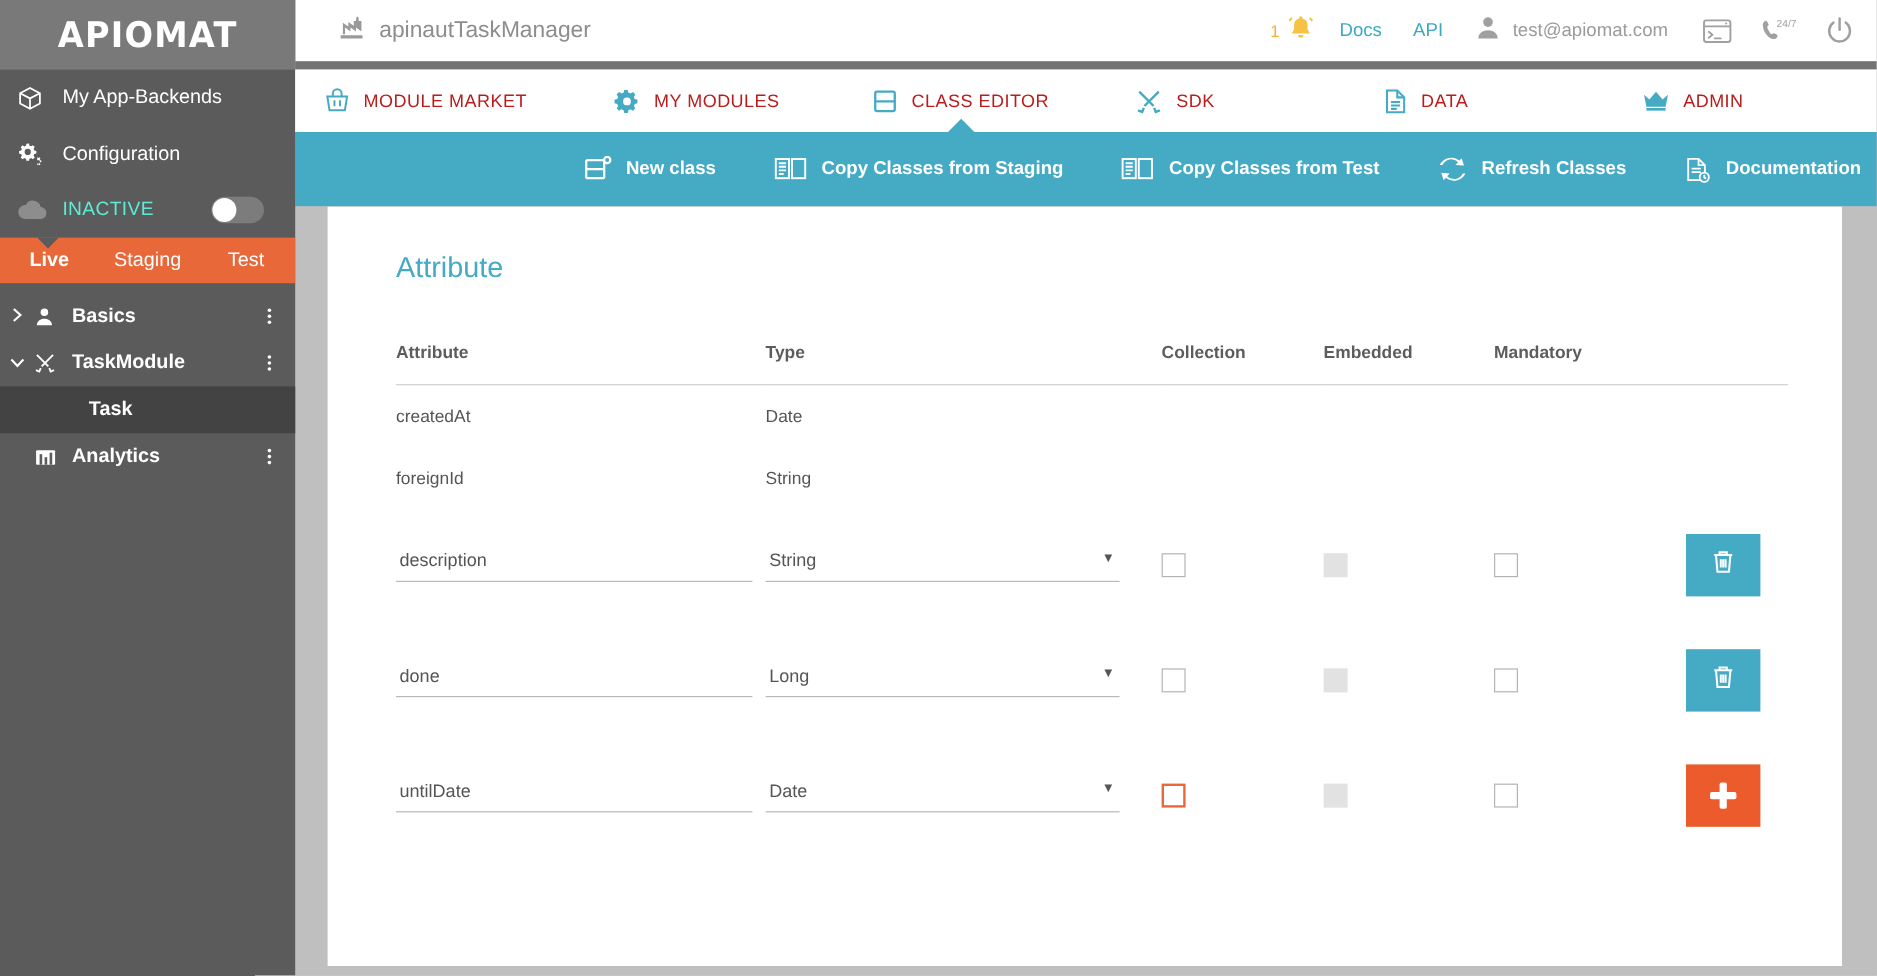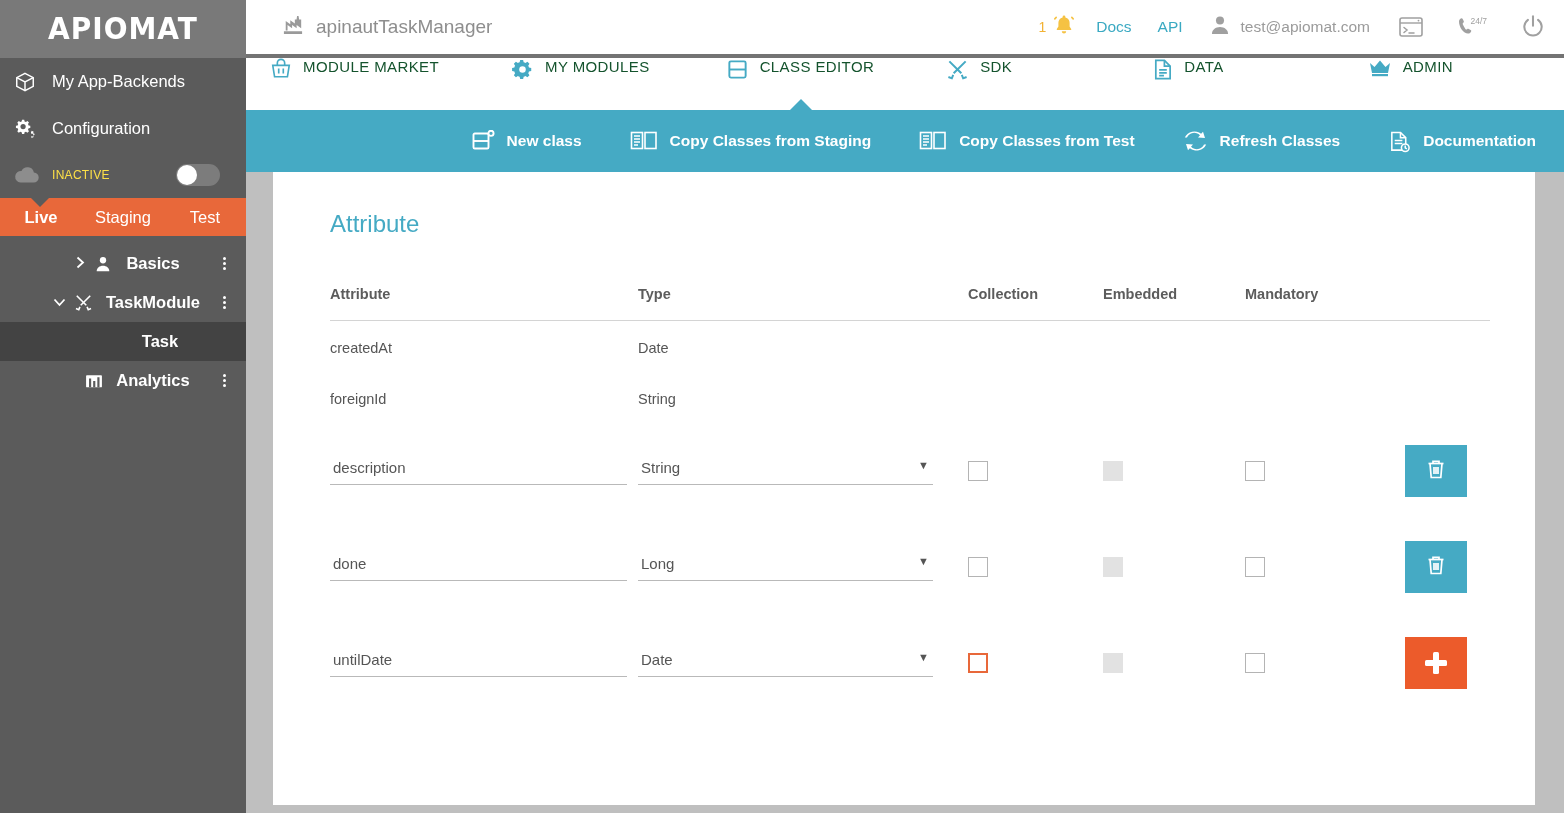--- a/index.html
+++ b/index.html
@@ -26,21 +26,21 @@
   }
   .side-link {
     display: flex; align-items: center; height: 47px;
     padding-left: 14px; color: #fff; font-size: 16.5px;
     cursor: pointer;
   }
   .side-link .ic { width: 34px; display: flex; align-items: center; }
   .side-link .lbl { padding-left: 4px; }
   .inactive-row {
     display: flex; align-items: center; height: 46px;
-    padding-left: 14px; color: #fde047; font-size: 12px;
+    padding-left: 14px; color: #5eead4; font-size: 16px;
   }
   .inactive-row .ic { width: 34px; display:flex; align-items:center; }
   .inactive-row .lbl { padding-left: 4px; letter-spacing: .3px; }
   .toggle {
     width: 44px; height: 22px; border-radius: 11px; background: #7c7c7c;
     margin-left: auto; margin-right: 26px; position: relative; cursor: pointer;
   }
   .toggle .knob {
     position: absolute; top: 1px; left: 1px; width: 20px; height: 20px;
     border-radius: 50%; background: #fff;
@@ -55,73 +55,73 @@
   }
   .env-bar .env.active { font-weight: 700; }
   .env-bar::before {
     content: ""; position: absolute; top: 0; left: 31px;
     border-left: 9px solid transparent; border-right: 9px solid transparent;
     border-top: 9px solid #5b5b5b;
   }
   .tree { padding-top: 8px; }
   .tree-item {
     display: flex; align-items: center; height: 39px; color: #fff;
-    font-size: 16.5px; font-weight: 700; cursor: pointer; position: relative; justify-content: center;
+    font-size: 16.5px; font-weight: 700; cursor: pointer; position: relative;
   }
   .tree-item .chev { width: 28px; text-align: center; font-size: 13px; color: #fff; }
   .tree-item .ic { width: 30px; display: flex; align-items: center; }
   .tree-item .lbl { padding-left: 2px; }
   .tree-item.selected { background: #434343; }
   .tree-item.child { padding-left: 72px; }
   .kebab {
     position: absolute; right: 20px; display: flex; flex-direction: column;
     gap: 2px; cursor: pointer;
   }
   .kebab i { width: 3px; height: 3px; background: #fff; border-radius: 50%; display: block; }
 
   
   .main { flex: 1; display: flex; flex-direction: column; background: #bfbfbf; }
   .topbar {
     height: 58px; background: #fff; display: flex; align-items: center;
-    border-bottom: 4px solid #737373; padding: 0 14px 0 36px;
+    border-bottom: 7px solid #737373; padding: 0 14px 0 36px;
   }
   .app-title {
     font-size: 19px; color: #8e8e8e; padding-left: 12px;
   }
   .top-right { margin-left: auto; display: flex; align-items: center; gap: 0; }
   .notif { display: flex; align-items: center; margin-right: 20px; cursor: pointer; }
   .notif .cnt { color: #f2b233; font-size: 14px; padding-right: 6px; }
   .top-link {
     color: #3aa9c2; font-size: 15.5px; margin-right: 26px; cursor: pointer;
     text-decoration: none;
   }
   .user-email { color: #9b9b9b; font-size: 15.5px; padding-left: 10px; padding-right: 28px; }
-  .top-ico { margin-right: 32px; cursor: pointer; display: flex; align-items: center; }
+  .top-ico { margin-right: 22px; cursor: pointer; display: flex; align-items: center; }
   .top-ico.last { margin-right: 4px; }
 
   
   .navtabs {
     height: 52px; background: #fff; display: flex; align-items: center;
     position: relative;
   }
   .navtab {
-    display: flex; align-items: flex-start; cursor: pointer; color: #14532d;
+    display: flex; align-items: center; cursor: pointer; color: #b91c1c;
     font-size: 15px; letter-spacing: .4px; position: relative; height: 52px;
   }
   .navtab .ic { display: flex; align-items: center; padding-right: 11px; }
   .navtab.active::after {
     content: ""; position: absolute; bottom: 0; left: 50%; margin-left: -10px;
     border-left: 11px solid transparent; border-right: 11px solid transparent;
     border-bottom: 11px solid #45aac4;
   }
 
   
   .toolbar {
     height: 62px; background: #45aac4; display: flex; align-items: center;
-    justify-content: flex-end; padding-right: 28px; color: #fff;
+    justify-content: flex-end; padding-right: 13px; color: #fff;
   }
   .tb-item {
     display: flex; align-items: center; color: #fff; font-size: 15.5px;
     font-weight: 700; cursor: pointer; margin-left: 48px;
   }
   .tb-item .ic { display: flex; align-items: center; padding-right: 12px; }
 
   
   .content-wrap { flex: 1; background: #bfbfbf; padding: 0 29px 8px 27px; overflow: hidden; }
   .panel { background: #fff; height: 100%; padding: 30px 45px 0 57px; }

